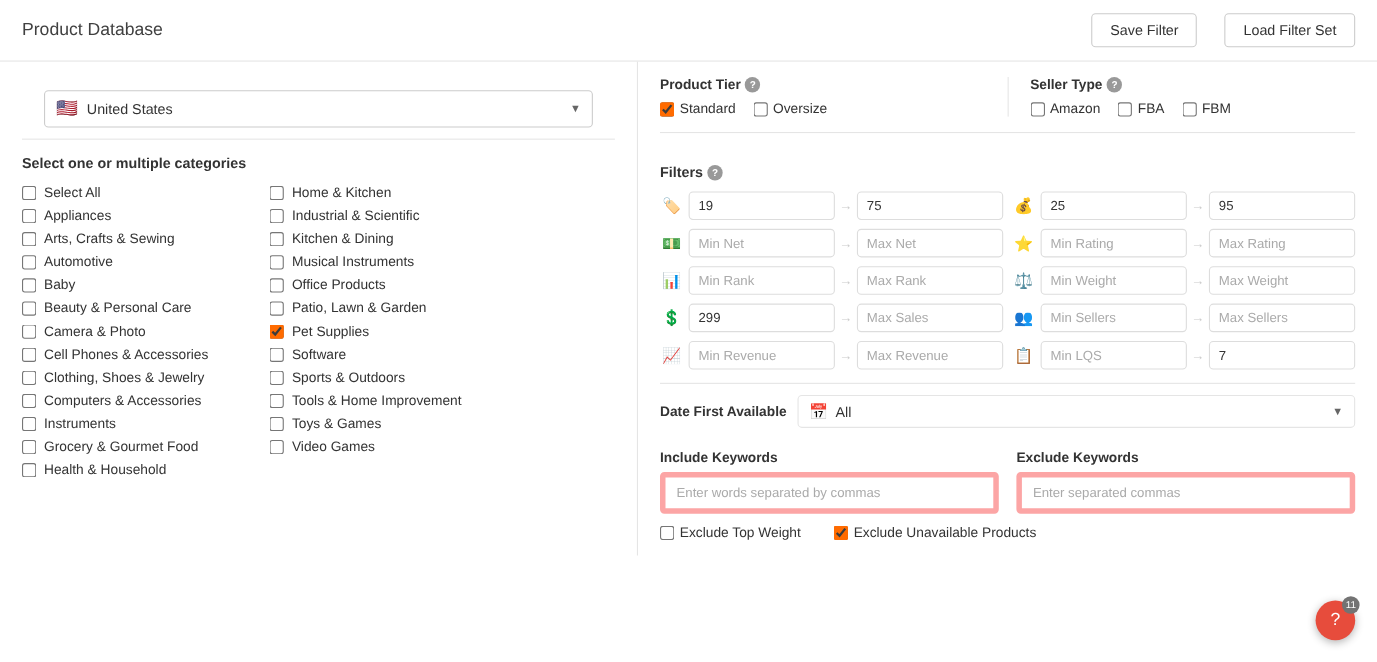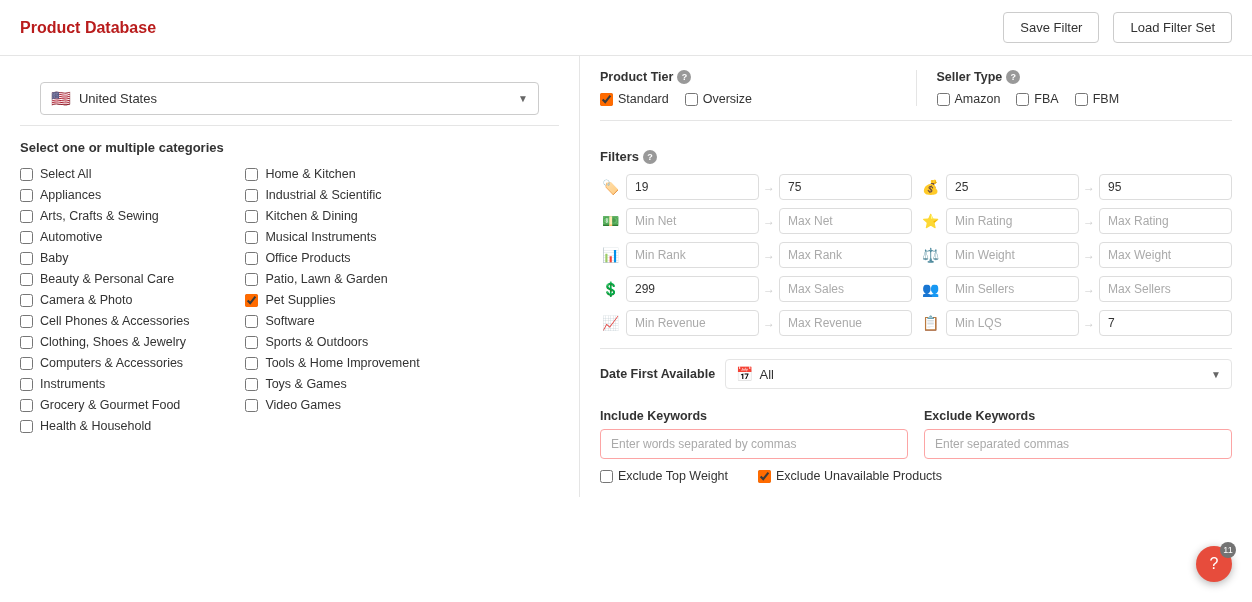--- a/index.html
+++ b/index.html
@@ -2,22 +2,22 @@
 <html><head>
   <meta charset="utf-8">
   <style>
     * { box-sizing: border-box; margin: 0; padding: 0; }
     body { font-family: -apple-system, BlinkMacSystemFont, 'Segoe UI', sans-serif; font-size: 13px; background: #f5f5f5; color: #333; }
     
     .page-wrapper { background: #fff; min-height: 602px; }
     
     
     .page-header { display: flex; align-items: center; justify-content: space-between; padding: 12px 20px; border-bottom: 1px solid #e5e5e5; }
-    .page-title { font-size: 16px; font-weight: 700; color: #b91c1c; }
-    .header-actions { display: flex; gap: 14px; }
+    .page-title { font-size: 16px; font-weight: 400; color: #404040; }
+    .header-actions { display: flex; gap: 25px; }
     .btn-outline { border: 1px solid #ccc; background: #fff; padding: 7px 16px; border-radius: 4px; cursor: pointer; font-size: 13px; color: #333; }
     
     
     .country-bar { padding: 10px 20px; border-bottom: 1px solid #e5e5e5; }
     .country-select { display: flex; align-items: center; gap: 8px; border: 1px solid #ccc; border-radius: 4px; padding: 6px 10px; cursor: pointer; min-width: 180px; background: #fff; }
     .country-flag { font-size: 16px; }
     .country-name { font-size: 13px; color: #333; flex: 1; }
     .chevron-down { font-size: 10px; color: #666; }
     
     
@@ -62,21 +62,21 @@
     .date-section { border-top: 1px solid #e5e5e5; padding: 10px 0; margin-bottom: 10px; }
     .date-row { display: flex; align-items: center; gap: 10px; }
     .date-label { font-size: 12.5px; font-weight: 600; white-space: nowrap; }
     .date-select-outer { display: flex; align-items: center; justify-content: space-between; border: 1px solid #e5e5e5; border-radius: 4px; padding: 6px 10px; flex: 1; }
     
     
     .keywords-section { margin-bottom: 10px; }
     .keywords-row { display: flex; gap: 16px; margin-bottom: 10px; }
     .keyword-group { flex: 1; }
     .keyword-label { font-size: 12.5px; font-weight: 600; margin-bottom: 6px; }
-    .keyword-input { width: 100%; border: 1px solid #fca5a5; border-radius: 4px; padding: 7px 10px; font-size: 12px; color: #333; outline: none; }
+    .keyword-input { width: 100%; border: 5px solid #fca5a5; border-radius: 4px; padding: 7px 10px; font-size: 12px; color: #333; outline: none; }
     .keyword-input::placeholder { color: #aaa; }
     
     
     .bottom-checks { display: flex; gap: 30px; align-items: center; }
     
     
     .help-badge { position: fixed; bottom: 20px; right: 20px; width: 36px; height: 36px; background: #e74c3c; border-radius: 50%; color: #fff; display: flex; align-items: center; justify-content: center; font-size: 16px; cursor: pointer; box-shadow: 0 2px 8px rgba(0,0,0,0.3); }
     .badge-count { position: absolute; top: -4px; right: -4px; background: #c0392b; border-radius: 50%; width: 16px; height: 16px; font-size: 9px; display: flex; align-items: center; justify-content: center; }
   </style>
 </head>

